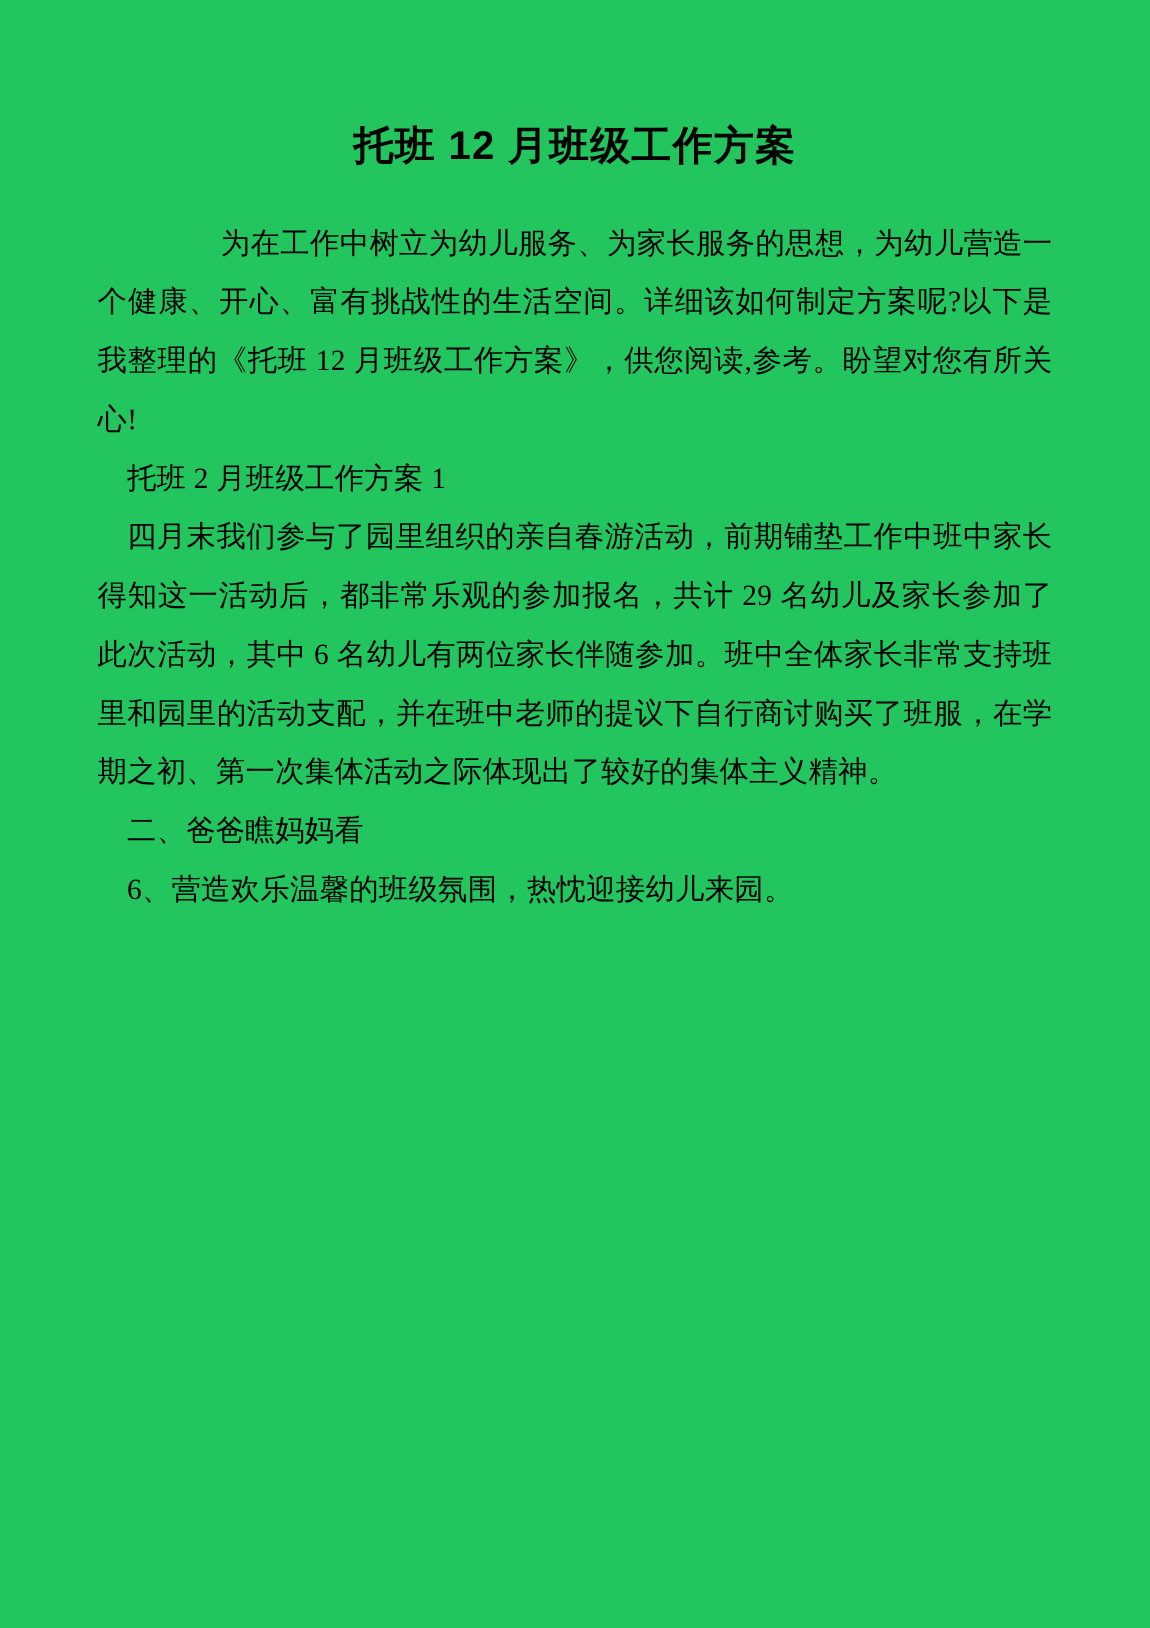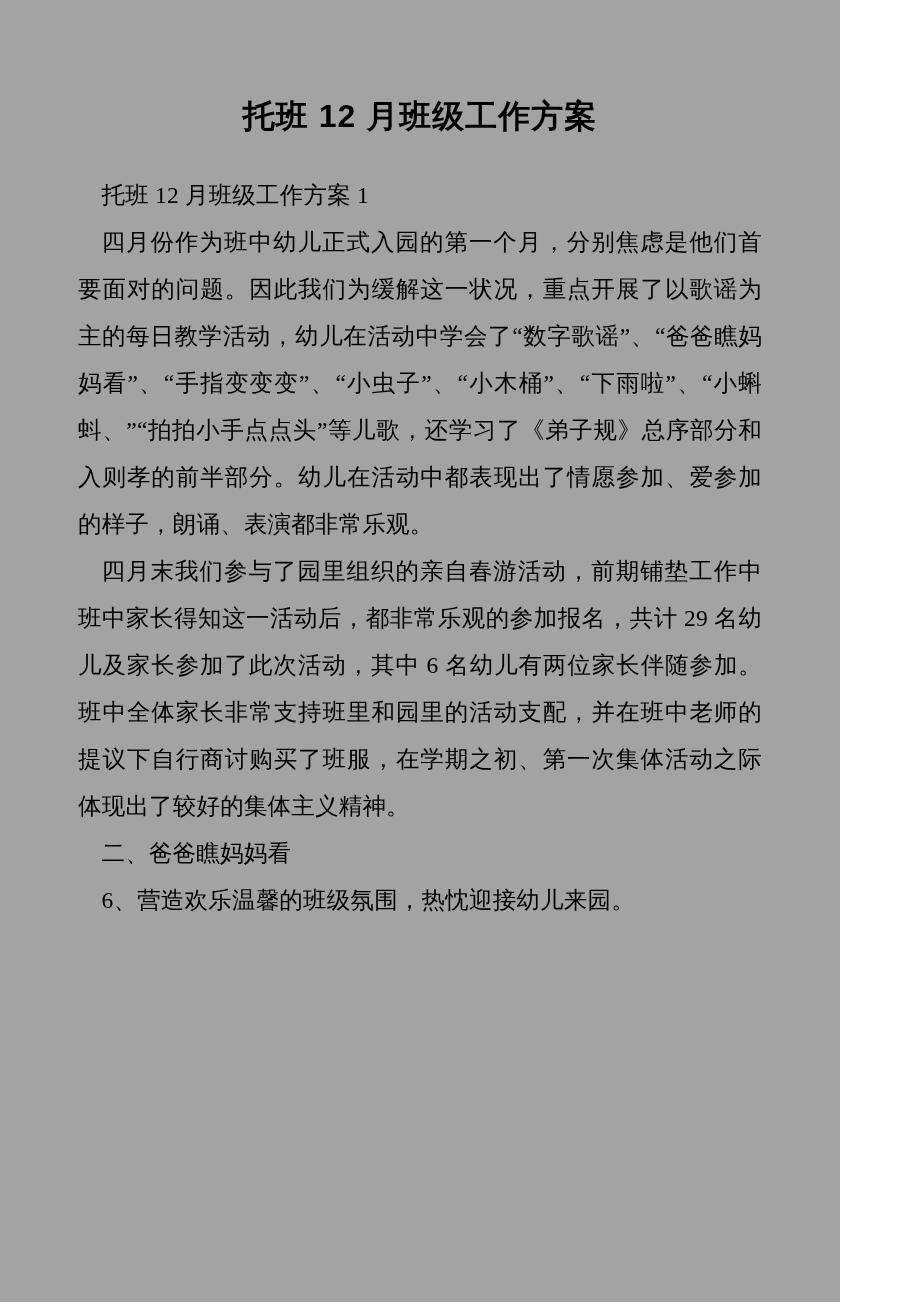--- a/index.html
+++ b/index.html
@@ -8,25 +8,25 @@
     background: #ffffff;
   }
   body {
     width: 920px;
     height: 1302px;
     font-family: "Liberation Serif", "DejaVu Serif", serif;
     color: #000000;
     overflow: hidden;
   }
   .page {
-    width: 840px;
+    width: 920px;
     height: 1302px;
     box-sizing: border-box;
     padding: 96px 78px 24px 78px;
-    background: #a3a3a3;
+    background: #22c55e;
     position: relative;
   }
   .doc-title {
     font-family: "Liberation Sans", "DejaVu Sans", sans-serif;
     font-weight: bold;
     font-size: 32px;
     text-align: center;
     letter-spacing: 1px;
     margin: 0 0 34px 0;
     line-height: 1.3;
@@ -46,24 +46,24 @@
     text-indent: 4.2em;
   }
 </style>
 </head>
 <body>
 
 <div class="page">
 
   <h1 class="doc-title">托班 12 月班级工作方案</h1>
 
+  <p class="para indent-4">为在工作中树立为幼儿服务、为家长服务的思想，为幼儿营造一个健康、开心、富有挑战性的生活空间。详细该如何制定方案呢?以下是我整理的《托班 12 月班级工作方案》，供您阅读,参考。盼望对您有所关心!</p>
 
-  <p class="para indent-1">托班 12 月班级工作方案 1</p>
+  <p class="para indent-1">托班 2 月班级工作方案 1</p>
 
-  <p class="para indent-1">四月份作为班中幼儿正式入园的第一个月，分别焦虑是他们首要面对的问题。因此我们为缓解这一状况，重点开展了以歌谣为主的每日教学活动，幼儿在活动中学会了“数字歌谣”、“爸爸瞧妈妈看”、“手指变变变”、“小虫子”、“小木桶”、“下雨啦”、“小蝌蚪、”“拍拍小手点点头”等儿歌，还学习了《弟子规》总序部分和入则孝的前半部分。幼儿在活动中都表现出了情愿参加、爱参加的样子，朗诵、表演都非常乐观。</p>
 
   <p class="para indent-1">四月末我们参与了园里组织的亲自春游活动，前期铺垫工作中班中家长得知这一活动后，都非常乐观的参加报名，共计 29 名幼儿及家长参加了此次活动，其中 6 名幼儿有两位家长伴随参加。班中全体家长非常支持班里和园里的活动支配，并在班中老师的提议下自行商讨购买了班服，在学期之初、第一次集体活动之际体现出了较好的集体主义精神。</p>
 
   <p class="para indent-1">二、爸爸瞧妈妈看</p>
 
   <p class="para indent-1">6、营造欢乐温馨的班级氛围，热忱迎接幼儿来园。</p>
 
 </div>
 
 </body></html>

